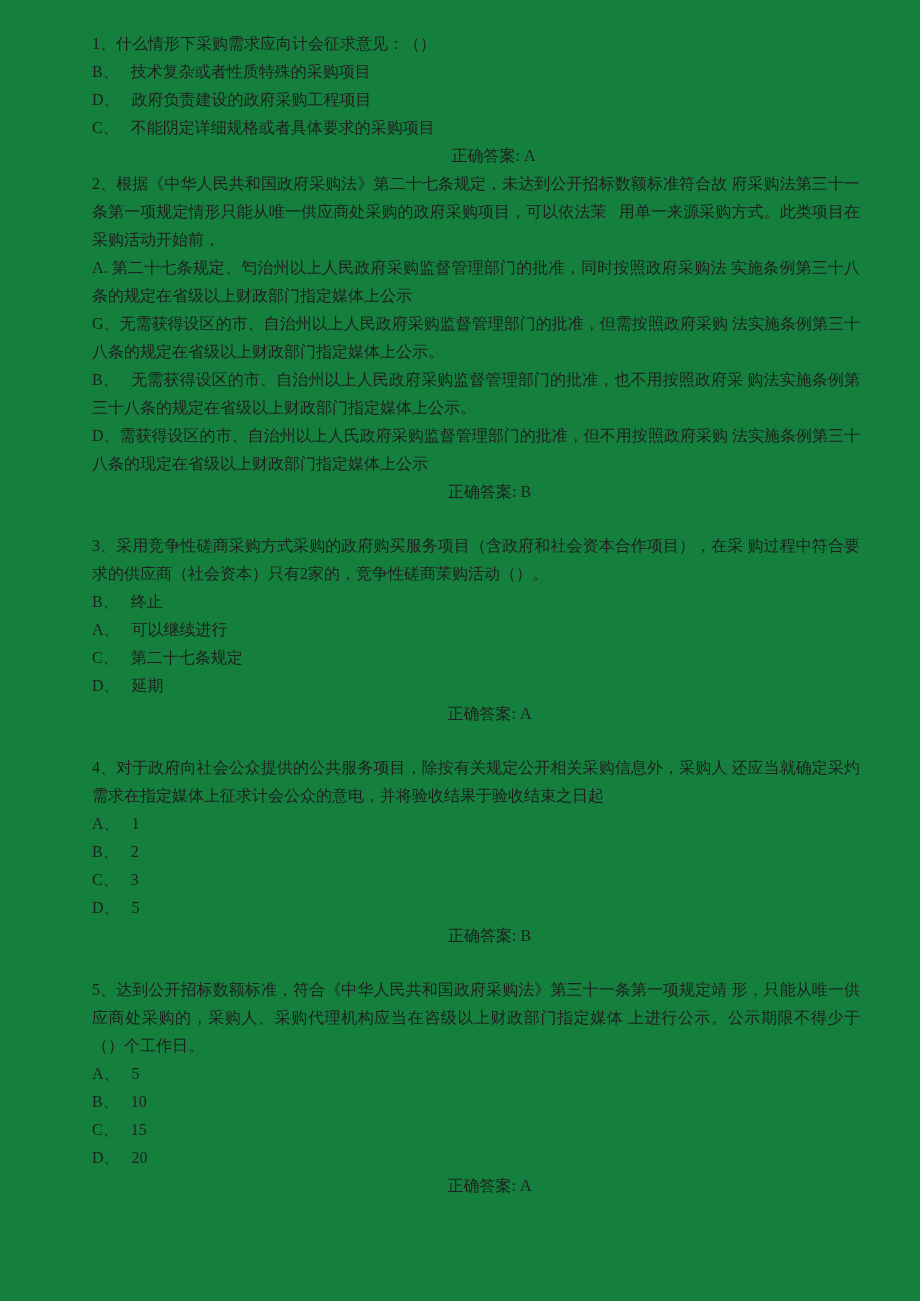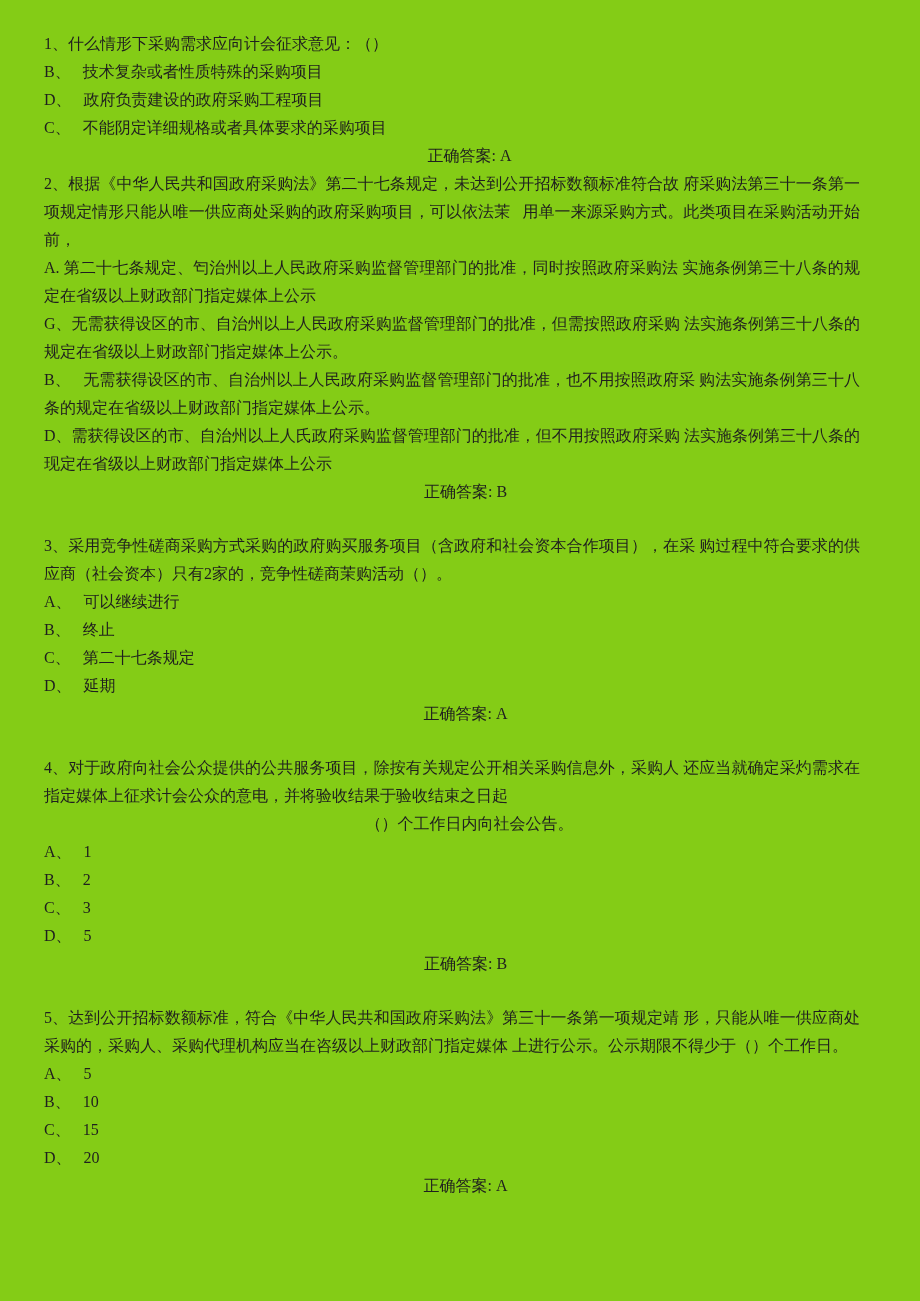--- a/index.html
+++ b/index.html
@@ -4,22 +4,22 @@
 <style>
   html, body {
     margin: 0;
     padding: 0;
     background: #ffffff;
   }
   .page {
     box-sizing: border-box;
     width: 920px;
     min-height: 1301px;
-    background: #84cc16;
-    padding: 30px 60px 45px 44px;
+    background: #15803d;
+    padding: 30px 60px 45px 92px;
     font-family: "Liberation Serif", "DejaVu Serif", serif;
     font-size: 16px;
     line-height: 28px;
     color: #1f1f1f;
   }
   .question-list { width: 100%; }
   .question-block { margin: 0; }
   .question-block:nth-child(n+3) { margin-top: 26px; }
   p {
     margin: 0;
@@ -47,29 +47,28 @@
       <div class="question-block">
         <p class="stem">2、根据《中华人民共和国政府采购法》第二十七条规定，未达到公开招标数额标准符合故 府采购法第三十一条第一项规定情形只能从唯一供应商处采购的政府采购项目，可以依法茉   用单一来源采购方式。此类项目在采购活动开始前，</p>
         <p class="option-row"><span class="opt-label">A.</span><span class="opt-text"> 第二十七条规定、匄治州以上人民政府采购监督管理部门的批准，同时按照政府采购法 实施条例第三十八条的规定在省级以上财政部门指定媒体上公示</span></p>
         <p class="option-row"><span class="opt-label">G、</span><span class="opt-text">无需获得设区的市、自治州以上人民政府采购监督管理部门的批准，但需按照政府采购 法实施条例第三十八条的规定在省级以上财政部门指定媒体上公示。</span></p>
         <p class="option-row"><span class="opt-label">B、</span><span class="opt-text">   无需获得设区的市、自治州以上人民政府采购监督管理部门的批准，也不用按照政府采 购法实施条例第三十八条的规定在省级以上财政部门指定媒体上公示。</span></p>
         <p class="option-row"><span class="opt-label">D、</span><span class="opt-text">需获得设区的市、自治州以上人氏政府采购监督管理部门的批准，但不用按照政府采购 法实施条例第三十八条的现定在省级以上财政部门指定媒体上公示</span></p>
         <p class="answer-line">正确答案: B</p>
       </div>
       <div class="question-block">
         <p class="stem">3、采用竞争性磋商采购方式采购的政府购买服务项目（含政府和社会资本合作项目），在采 购过程中符合要求的供应商（社会资本）只有2家的，竞争性磋商茉购活动（）。</p>
+        <p class="option-row"><span class="opt-label">B、</span><span class="opt-text">   终止</span></p>
         <p class="option-row"><span class="opt-label">A、</span><span class="opt-text">   可以继续进行</span></p>
-        <p class="option-row"><span class="opt-label">B、</span><span class="opt-text">   终止</span></p>
         <p class="option-row"><span class="opt-label">C、</span><span class="opt-text">   第二十七条规定</span></p>
         <p class="option-row"><span class="opt-label">D、</span><span class="opt-text">   延期</span></p>
         <p class="answer-line">正确答案: A</p>
       </div>
       <div class="question-block">
         <p class="stem">4、对于政府向社会公众提供的公共服务项目，除按有关规定公开相关采购信息外，采购人 还应当就确定采灼需求在指定媒体上征求计会公众的意电，并将验收结果于验收结束之日起</p>
-        <p class="stem-tail">  （）个工作日内向社会公告。</p>
         <p class="option-row"><span class="opt-label">A、</span><span class="opt-text">   1</span></p>
         <p class="option-row"><span class="opt-label">B、</span><span class="opt-text">   2</span></p>
         <p class="option-row"><span class="opt-label">C、</span><span class="opt-text">   3</span></p>
         <p class="option-row"><span class="opt-label">D、</span><span class="opt-text">   5</span></p>
         <p class="answer-line">正确答案: B</p>
       </div>
       <div class="question-block">
         <p class="stem">5、达到公开招标数额标准，符合《中华人民共和国政府采购法》第三十一条第一项规定靖 形，只能从唯一供应商处采购的，采购人、采购代理机构应当在咨级以上财政部门指定媒体 上进行公示。公示期限不得少于（）个工作日。</p>
         <p class="option-row"><span class="opt-label">A、</span><span class="opt-text">   5</span></p>
         <p class="option-row"><span class="opt-label">B、</span><span class="opt-text">   10</span></p>

